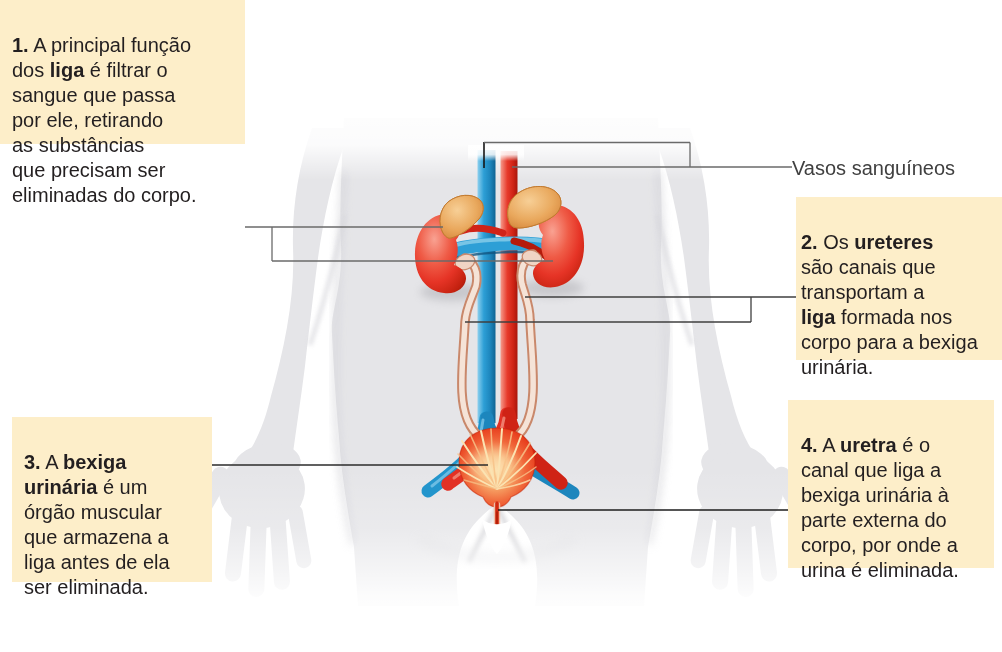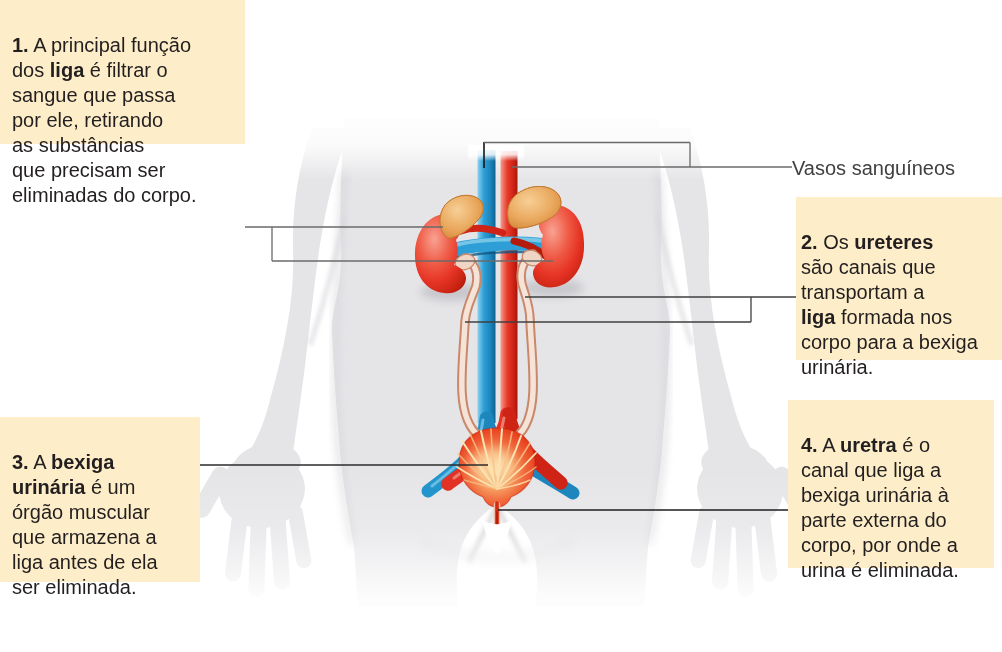--- a/index.html
+++ b/index.html
@@ -9,21 +9,21 @@
   }
   svg.art{position:absolute;left:0;top:0;display:block;}
   .callout{
     position:absolute;background:#fdeec9;color:#231f20;
     font-size:20px;line-height:25px;white-space:pre-line;
     padding:8px 8px 8px 12px;box-sizing:border-box;
   }
   .callout b{font-weight:700;}
   #c1{left:0;top:136;width:245px;height:144px;}
   #c2{left:796px;top:197px;width:206px;height:163px;padding-left:5px;}
-  #c3{left:0;top:417px;width:200px;height:165px;}
+  #c3{left:12px;top:417px;width:200px;height:165px;}
   #c4{left:788px;top:400px;width:206px;height:168px;padding-left:13px;}
   .flabel{position:absolute;left:792px;top:156px;font-size:20px;line-height:24px;color:#404040;}
 </style>
 </head>
 <body>
 
 <div class="canvas">
 
   <svg class="art" width="1002" height="652" viewBox="0 0 1002 652" aria-hidden="true">
     <defs>

